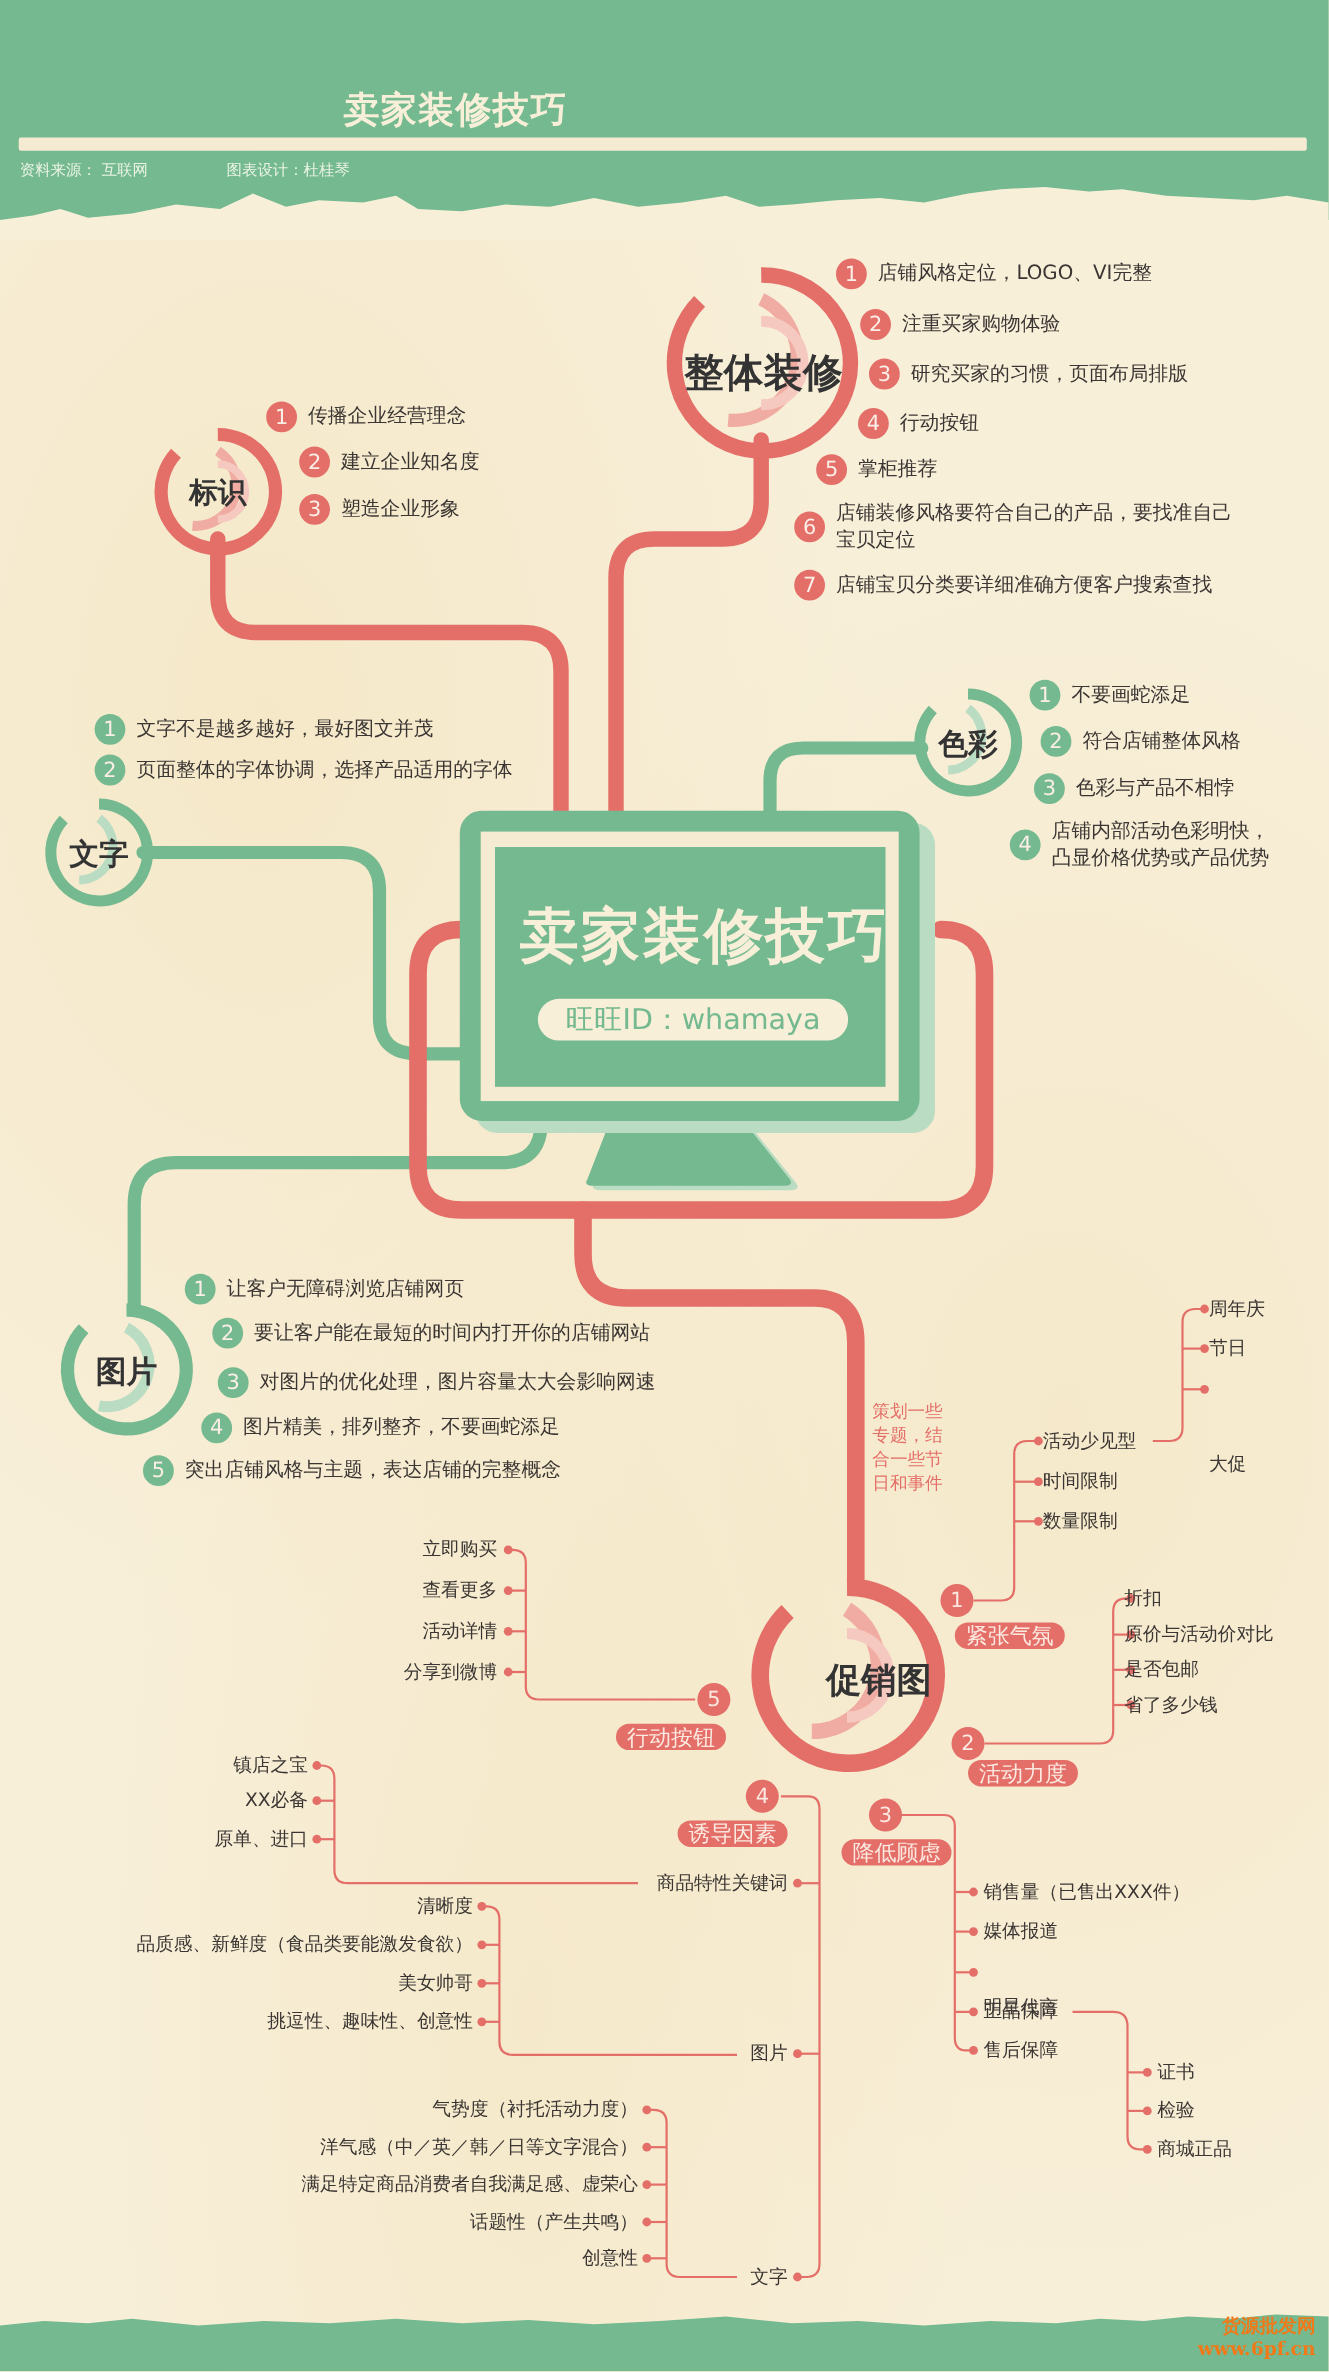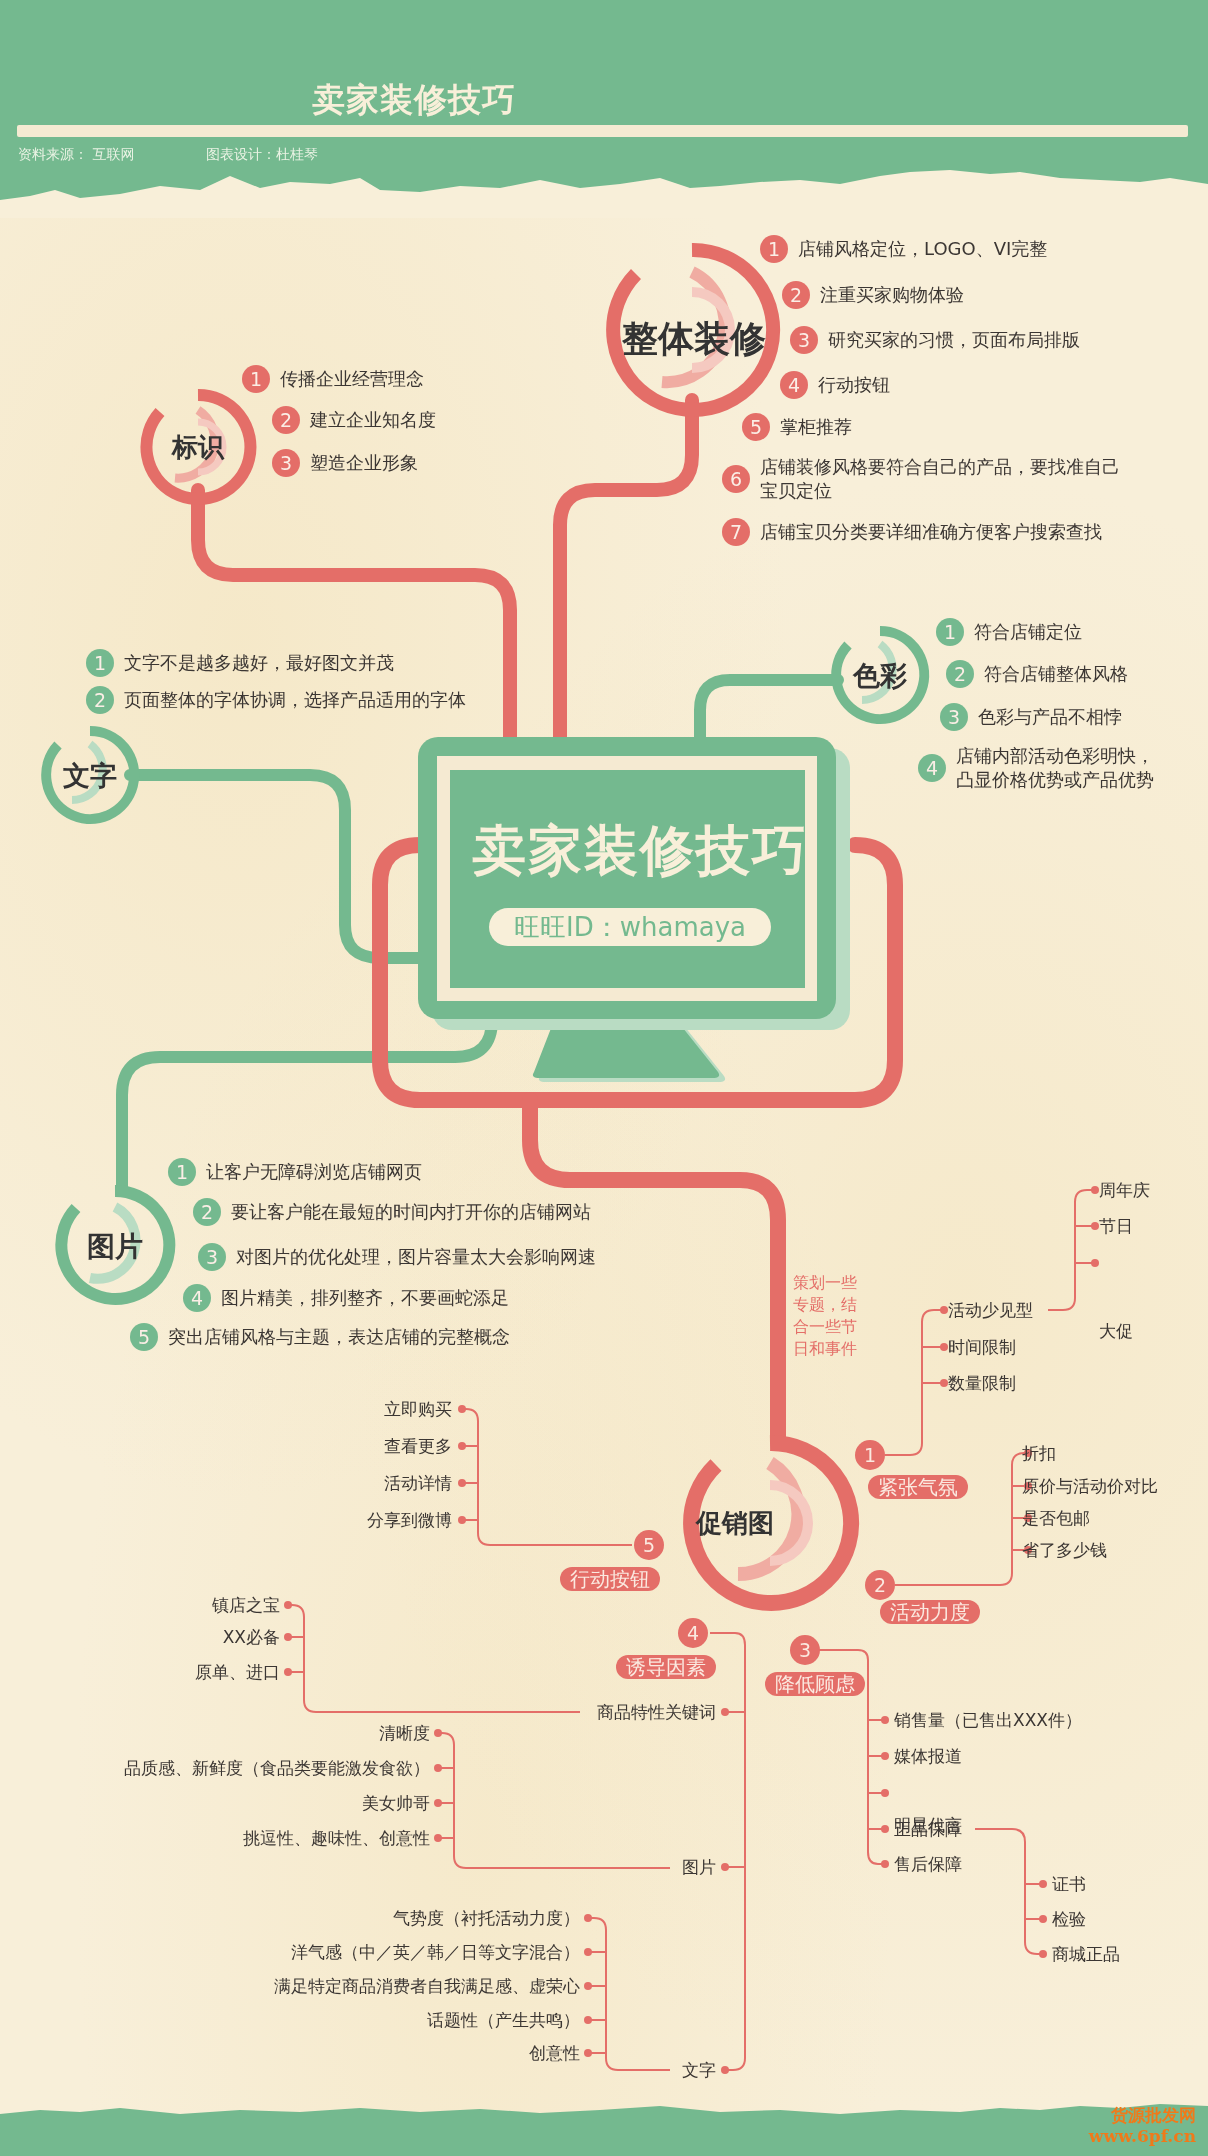--- a/index.html
+++ b/index.html
@@ -256,21 +256,21 @@
 </svg>
 
 <div class="screen-title">卖家装修技巧</div>
 <div class="id-pill">旺旺ID：whamaya</div>
 
 <div class="hub-label" style="left:622px;top:315px;width:140px;font-size:36px;">整体装修</div>
 <div class="hub-label" style="left:158px;top:430px;width:80px;font-size:26px;">标识</div>
 <div class="hub-label" style="left:52px;top:758px;width:76px;font-size:27px;">文字</div>
 <div class="hub-label" style="left:842px;top:658px;width:76px;font-size:27px;">色彩</div>
 <div class="hub-label" style="left:72px;top:1228px;width:86px;font-size:28px;">图片</div>
-<div class="hub-label" style="left:680px;top:1506px;width:110px;font-size:26px;">促销图</div>
+<div class="hub-label" style="left:744px;top:1506px;width:110px;font-size:32px;">促销图</div>
 
 <div class="item red" style="left:760px;top:237px;">
     <span class="num">1</span>
     <span class="txt">店铺风格定位，LOGO、VI完整</span>
   </div>
 <div class="item red" style="left:782px;top:283px;">
     <span class="num">2</span>
     <span class="txt">注重买家购物体验</span>
   </div>
 <div class="item red" style="left:790px;top:328px;">
@@ -314,21 +314,21 @@
     <span class="num">1</span>
     <span class="txt">文字不是越多越好，最好图文并茂</span>
   </div>
 <div class="item green" style="left:86px;top:688px;">
     <span class="num">2</span>
     <span class="txt">页面整体的字体协调，选择产品适用的字体</span>
   </div>
 
 <div class="item green" style="left:936px;top:620px;">
     <span class="num">1</span>
-    <span class="txt">符合店铺定位</span>
+    <span class="txt">不要画蛇添足</span>
   </div>
 <div class="item green" style="left:946px;top:662px;">
     <span class="num">2</span>
     <span class="txt">符合店铺整体风格</span>
   </div>
 <div class="item green" style="left:940px;top:705px;">
     <span class="num">3</span>
     <span class="txt">色彩与产品不相悖</span>
   </div>
 <div class="item green" style="left:918px;top:744px;">

